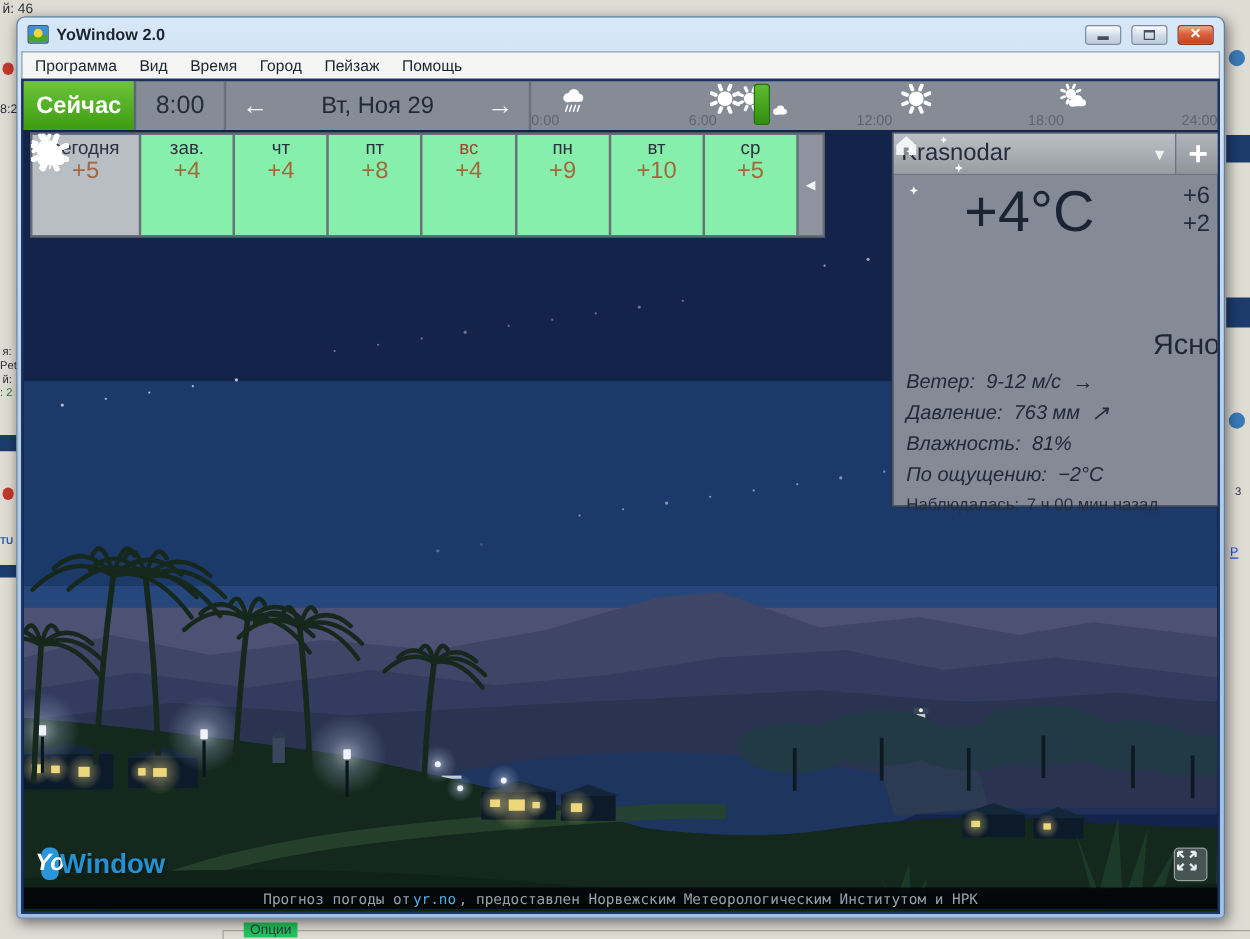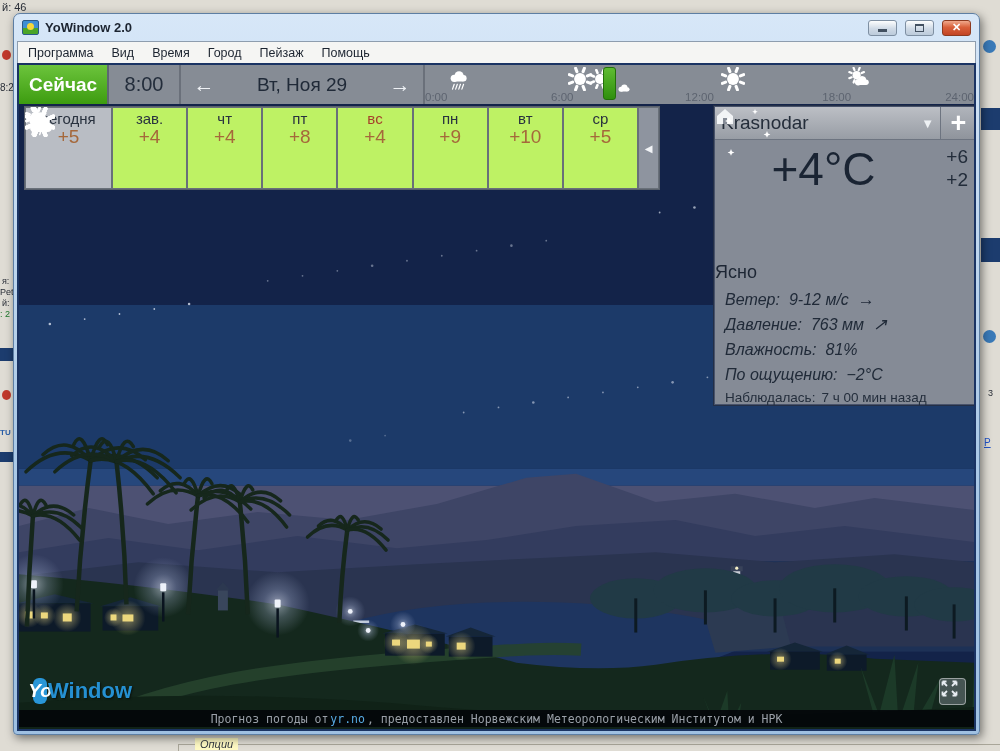--- a/index.html
+++ b/index.html
@@ -54,21 +54,21 @@
   .tlmarker { position:absolute; top:2px; width:13px; height:33px; border-radius:3px;
     background:linear-gradient(#5fbc31,#2f8f0e); border:1px solid #23700a; z-index:2;}
 
   
   .scene { position:relative; flex:1; overflow:hidden; background:#132349; }
   .scene svg { position:absolute; inset:0; }
 
   
   .forecast { position:absolute; left:5px; top:2px; width:636px; height:84px;
     background:#697079; display:flex; gap:2px; padding:1px; border:1px solid #59606b;}
-  .fcell { flex:1; background:#bef264; display:flex; flex-direction:column; align-items:center; }
+  .fcell { flex:1; background:#86efac; display:flex; flex-direction:column; align-items:center; }
   .fcell.sel { background:#b9bdc4; flex:0 0 85px; }
   .fday { font-size:15px; color:#29323f; margin-top:2px; }
   .fday.weekend { color:#a5402b; }
   .ftemp { font-size:19px; color:#a5683b; line-height:20px; }
   .fcollapse { flex:0 0 19px; background:#8e949f; display:flex; align-items:center;
     justify-content:center; color:#f2f4f7; font-size:10px; }
 
   
   .panel { position:absolute; left:695px; top:2px; width:263px; height:299px;
     background:#858b96; border:1px solid #49536b; box-shadow:0 0 0 1px #232f47;
@@ -80,21 +80,21 @@
   .ptri { color:#eef1f4; font-size:13px; }
   .paddbtn { width:36px; background:linear-gradient(#b0b4bb,#8f949c);
     border-left:1px solid #6d7480; display:flex; align-items:center; justify-content:center;
     color:#fff; font-size:27px; font-weight:bold; line-height:1; }
   .ptemprow { position:relative; height:56px; }
   .pbigtemp { position:absolute; left:0; right:44px; top:2px; text-align:center;
     font-size:46px; color:#1a2433; }
   .phl { position:absolute; right:8px; top:5px; font-size:19px; color:#222c3a;
     text-align:left; line-height:23px; }
   .pmoon { height:64px; display:flex; align-items:center; justify-content:center; }
-  .pcond { text-align:left; font-size:18px; margin-top:2px; }
+  .pcond { text-align:right; font-size:23px; margin-top:2px; }
   .pdetails { padding:4px 10px 0 10px; }
   .prow { font-size:16px; height:25px; display:flex; align-items:center; gap:9px;
     color:#202a38;font-style:italic; }
   .prow .arrow { font-size:17px; }
   .pobs { font-size:13.5px; height:20px; display:flex; gap:6px; align-items:center;
     color:#242e3c;}
 
   
   .logo { position:absolute; left:14px; bottom:25px; display:flex; align-items:center; }
   .logoYo { width:14px; height:26px; background:#2996d8; border-radius:6px; color:#fff;
@@ -106,22 +106,22 @@
     border-radius:4px; background:rgba(130,140,150,.45); border:1px solid rgba(255,255,255,.45);
     display:flex; align-items:center; justify-content:center; }
   .attribution { position:absolute; left:0; right:0; bottom:2px; height:17px;
     background:rgba(2,4,8,.85); display:flex; align-items:center; justify-content:center;
     font-family:"DejaVu Sans Mono", monospace; font-size:11.5px; color:#9aa0a8; gap:0;}
   .attribution .lnk { color:#57aae2; margin:0 2px; }
 
   
   .optbox { position:absolute; left:178px; right:0; top:744px; border-top:1px solid #a9a699; }
   .optbox::before{ content:""; position:absolute; left:0; top:0; width:1px; height:7px; background:#a9a699;}
-  .optlabel { position:absolute; left:17px; top:-7px; background:#fef9c3; padding:0 5px;
-    font-size:11px; color:#33383f;font-style:italic; }
+  .optlabel { position:absolute; left:17px; top:-7px; background:#22c55e; padding:0 5px;
+    font-size:11px; color:#33383f; }
 </style>
 </head>
 <body>
 
 <div>
   <span class="frag" style="left:2px; top:1px; font-size:11px;text-align:right;">й: 46</span>
   <span class="blob" style="left:2px; top:50px; width:9px; height:10px; background:#c0392b;"></span>
   <span class="frag" style="left:0; top:82px; font-size:10px;">8:2</span>
   <span class="frag" style="left:2px; top:276px; font-size:9px;">я:</span>
   <span class="frag" style="left:0; top:287px; font-size:9px;">Pet</span>

